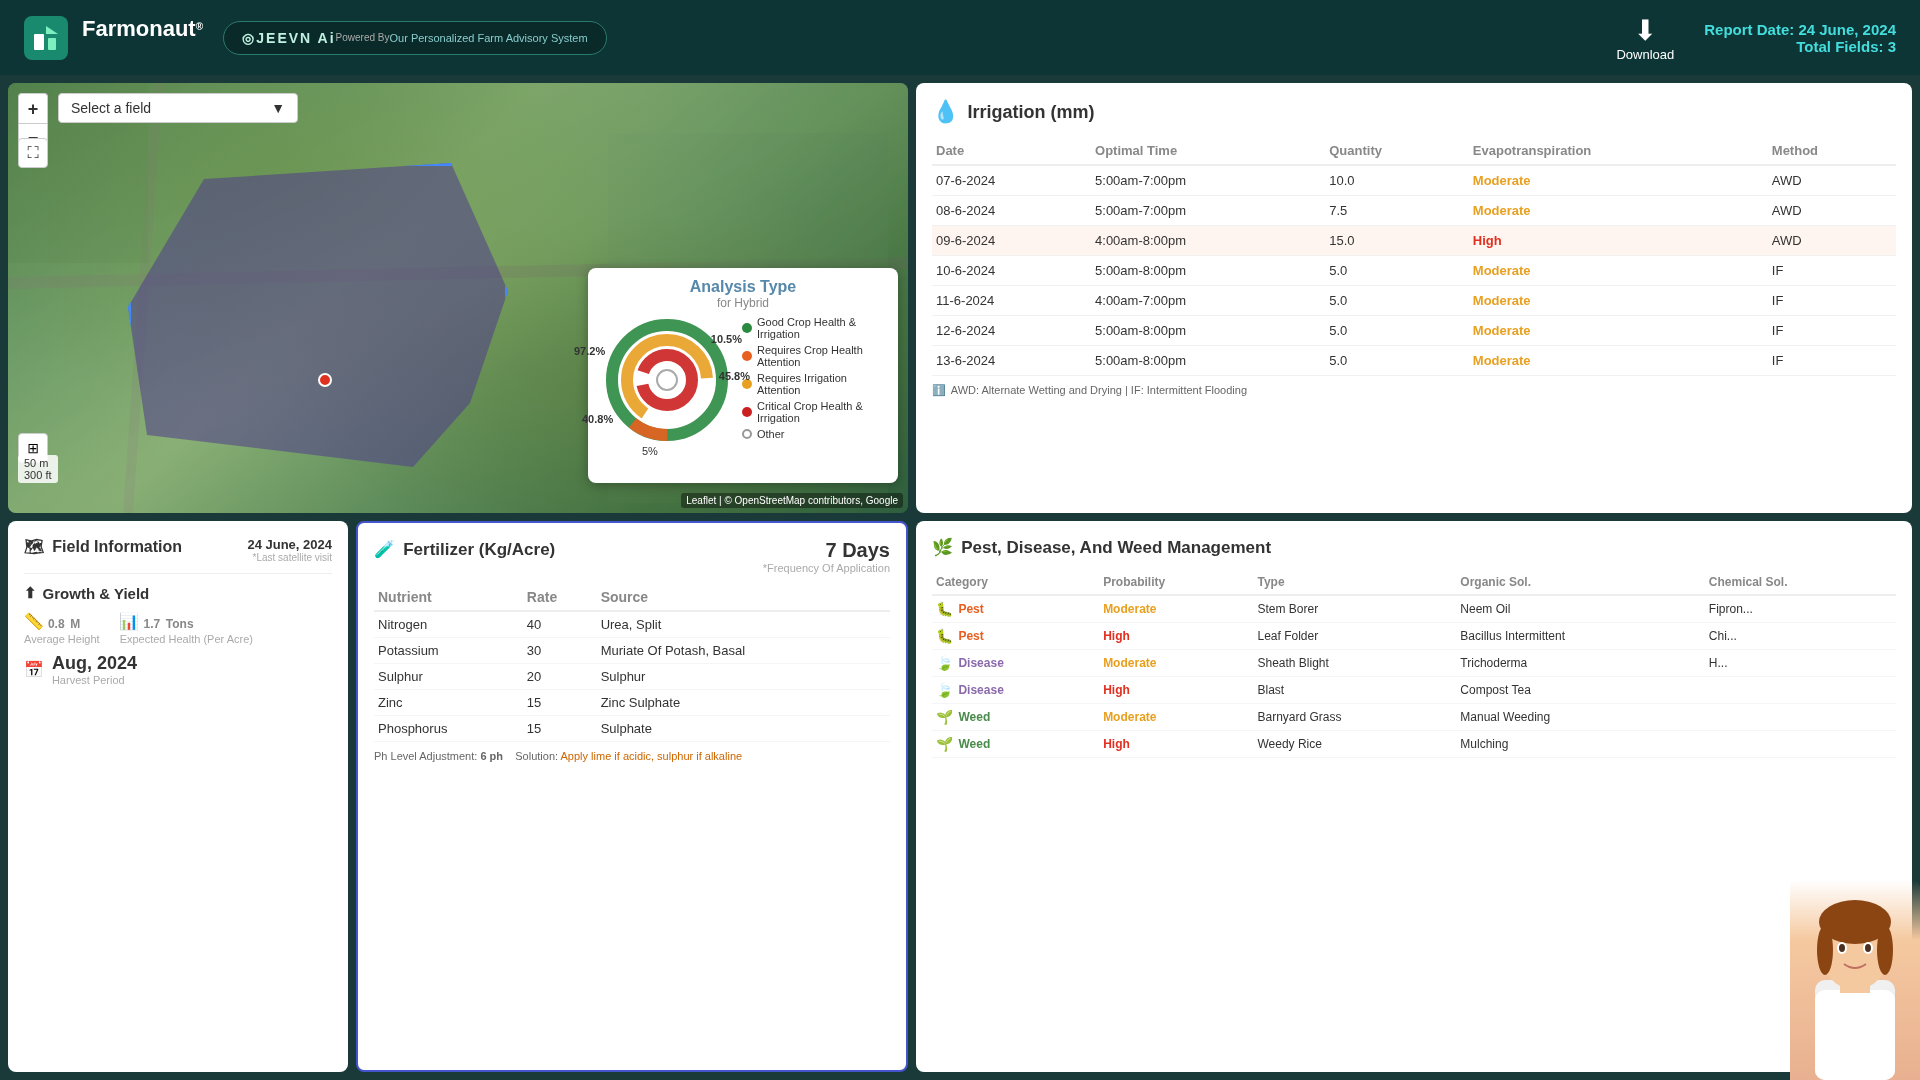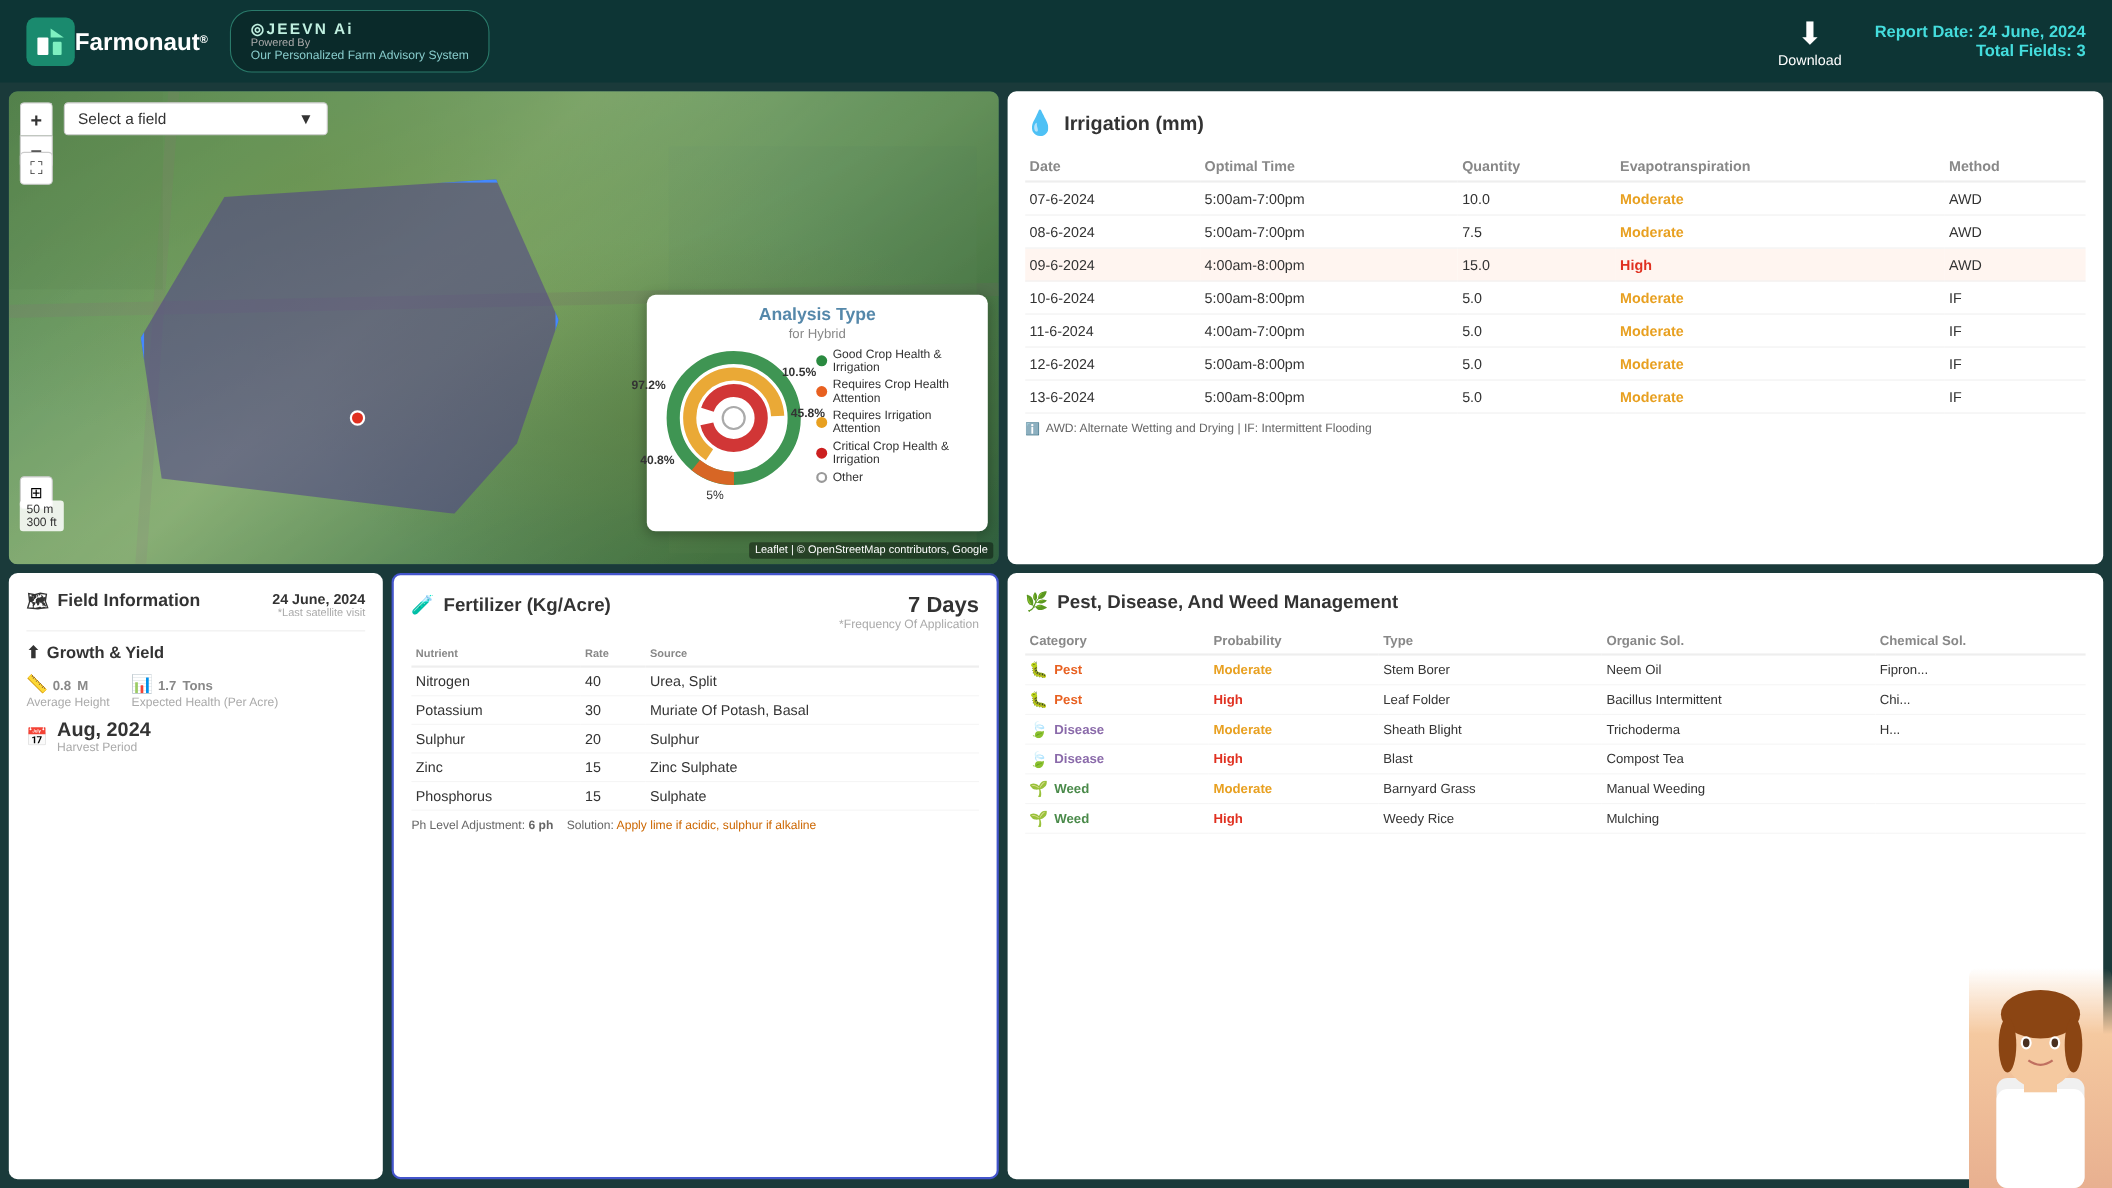--- a/index.html
+++ b/index.html
@@ -16,38 +16,37 @@
     .header {
       background: #0d3535;
       height: 75px;
       display: flex;
       align-items: center;
       padding: 0 24px;
       gap: 20px;
     }
     .logo-area {
       display: flex;
-      align-items: center;
-      gap: 0;
+      gap: 14px;
     }
     .logo-box {
       width: 44px; height: 44px;
       background: #1a8a6e;
       border-radius: 8px;
       display: flex; align-items: center; justify-content: center;
       font-weight: bold; color: white; font-size: 18px;
     }
     .logo-text { color: white; font-size: 22px; font-weight: bold; }
     .logo-reg { font-size: 10px; vertical-align: super; }
     .jeevn-badge {
       background: #0a2a2a;
       border: 1px solid #2a7a6a;
       border-radius: 20px;
       padding: 8px 18px;
-      display: flex; flex-direction: column; align-items: flex-start;
+      display: flex; flex-direction: row; align-items: center;
       color: white;
     }
     .jeevn-brand { font-size: 14px; font-weight: bold; color: #c0f0e0; letter-spacing: 2px; }
     .powered-by { font-size: 10px; color: #aaa; }
     .jeevn-subtitle { font-size: 11px; color: #8cc; }
     .header-right {
       margin-left: auto;
       display: flex; align-items: center; gap: 30px;
     }
     .download-btn {
@@ -260,21 +259,21 @@
       margin-bottom: 10px;
     }
     .fert-title {
       font-size: 17px; font-weight: bold; color: #333;
       display: flex; align-items: center; gap: 8px;
     }
     .fert-days { font-size: 13px; color: #888; text-align: right; }
     .fert-days-main { font-size: 20px; font-weight: bold; color: #333; }
     .fert-table { width: 100%; border-collapse: collapse; }
     .fert-table th {
-      text-align: left; font-size: 10px; color: #888;
+      text-align: left; font-size: 14px; color: #888;
       border-bottom: 2px solid #eee; padding: 5px 4px;
     }
     .fert-table td { padding: 5px 4px; font-size: 13px; border-bottom: 1px solid #f5f5f5; }
     .fert-footer { font-size: 11px; color: #666; margin-top: 8px; }
     .fert-solution { color: #cc6600; }
 
     
     .pest-panel {
       grid-row: 2 / 3;
       grid-column: 2 / 3;

